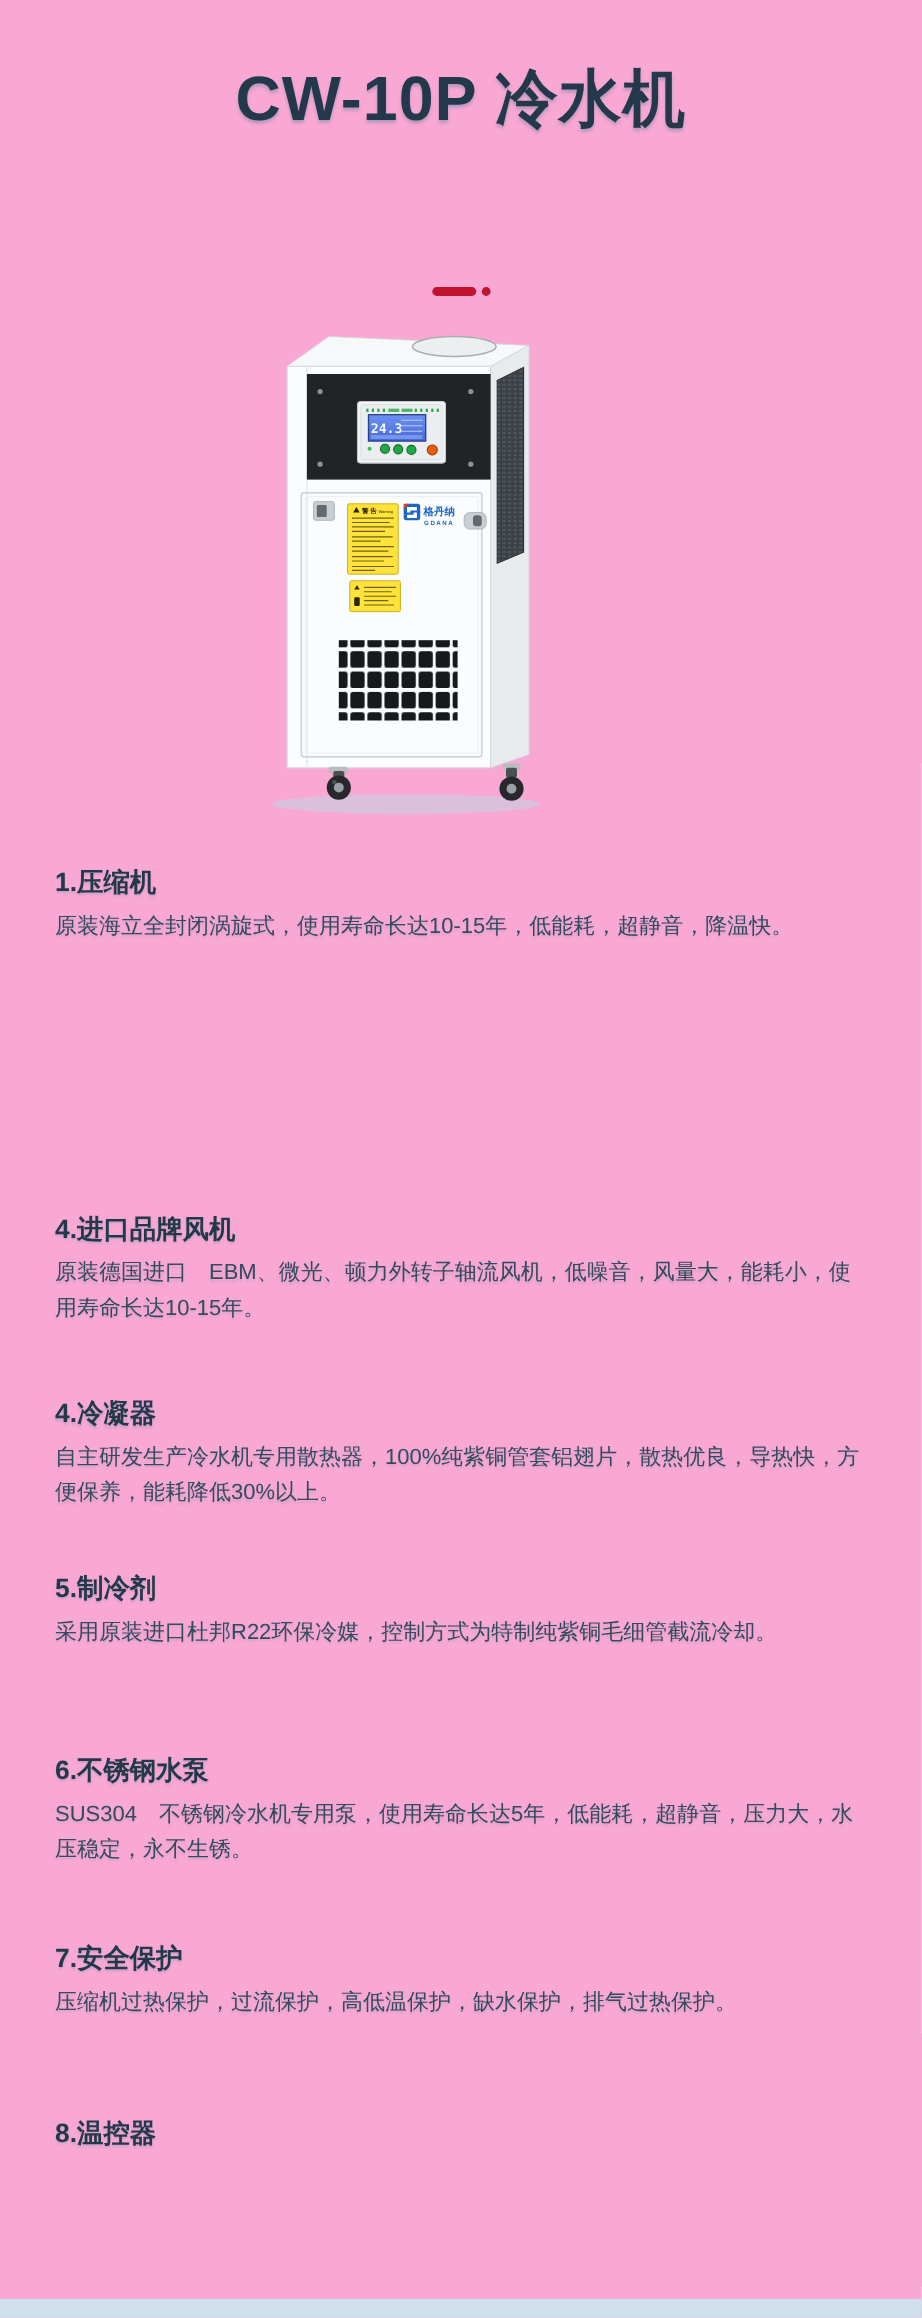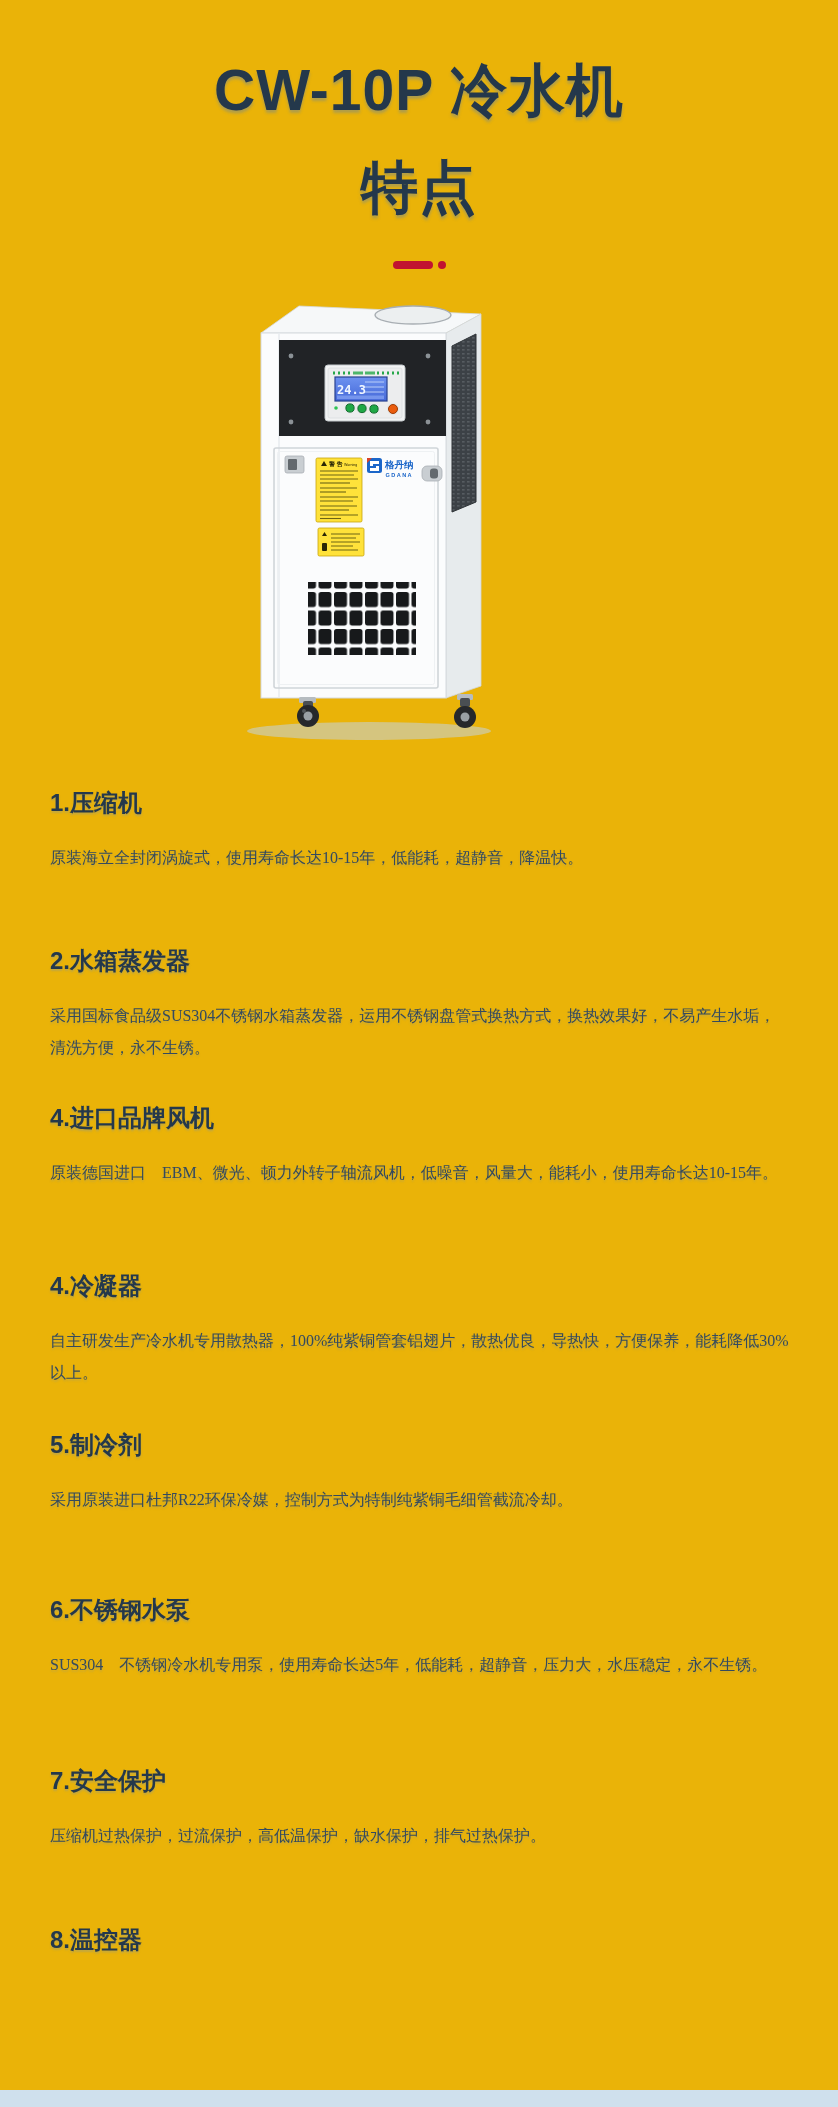--- a/index.html
+++ b/index.html
@@ -1,21 +1,21 @@
 <!DOCTYPE html>
 <html><head>
 <meta charset="utf-8">
 <style>
   * { margin:0; padding:0; box-sizing:border-box; }
   html,body { background:#e5eef7; }
   .page {
     position:relative;
     width:838px; height:2107px;
     margin:0 auto;
-    background:#eab308;
+    background:#f9a8d4;
     overflow:hidden;
     font-family:"Liberation Sans", sans-serif;
     color:#24384b;
   }
   .title {
     position:absolute; top:42px; left:0; width:100%;
     text-align:center;
     font-size:57px; font-weight:800; line-height:97px;
     color:#24384b; letter-spacing:1px;
     text-shadow:0 3px 3px rgba(105,130,155,.45);
@@ -30,40 +30,38 @@
   .machine-wrap { position:absolute; left:241px; top:296px; width:252px; height:446px; }
 
   .feature {
     position:absolute; left:50px; width:740px;
   }
   .feature h2 {
     font-size:24px; line-height:34px; font-weight:800; color:#24384b;
     text-shadow:0 2px 2px rgba(120,145,170,.35);
   }
   .feature p {
-    margin-top:22px;
-    font-size:16px; line-height:32px; color:#344a5e;
+    margin-top:6px;
+    font-size:20px; line-height:32px; color:#344a5e;
     text-shadow:0 2px 2px rgba(120,145,170,.28);
-    font-family:Liberation Serif, serif;
   }
   .footer-band {
     position:absolute; left:0; bottom:0; width:100%; height:17px;
     background:#cfe0ed;
   }
   svg text { font-family:"Liberation Sans", sans-serif; }
   .lcd-num { font-family:"DejaVu Sans Mono", monospace; font-weight:bold; }
 </style>
 </head>
 <body>
 
 <div class="page">
 
   <div class="title">
     <div>CW-10P 冷水机</div>
-    <div>特点</div>
   </div>
 
   <div class="divider">
     <span class="dash"></span>
     <span class="dot"></span>
   </div>
 
   <div class="machine-wrap">
     <svg viewBox="0 0 252 446" width="252" height="446">
       <defs>
@@ -204,24 +202,20 @@
         <circle cx="224" cy="421" r="11" fill="#26282b"></circle>
         <circle cx="224" cy="421" r="4.5" fill="#9aa0a5"></circle>
       </g>
     </svg>
   </div>
 
   <section class="feature" style="top:786px">
     <h2>1.压缩机</h2>
     <p>原装海立全封闭涡旋式，使用寿命长达10-15年，低能耗，超静音，降温快。</p>
   </section>
-  <section class="feature" style="top:944px">
-    <h2>2.水箱蒸发器</h2>
-    <p>采用国标食品级SUS304不锈钢水箱蒸发器，运用不锈钢盘管式换热方式，换热效果好，不易产生水垢，清洗方便，永不生锈。</p>
-  </section>
   <section class="feature" style="top:1101px">
     <h2>4.进口品牌风机</h2>
     <p>原装德国进口　EBM、微光、顿力外转子轴流风机，低噪音，风量大，能耗小，使用寿命长达10-15年。</p>
   </section>
   <section class="feature" style="top:1269px">
     <h2>4.冷凝器</h2>
     <p>自主研发生产冷水机专用散热器，100%纯紫铜管套铝翅片，散热优良，导热快，方便保养，能耗降低30%以上。</p>
   </section>
   <section class="feature" style="top:1428px">
     <h2>5.制冷剂</h2>

